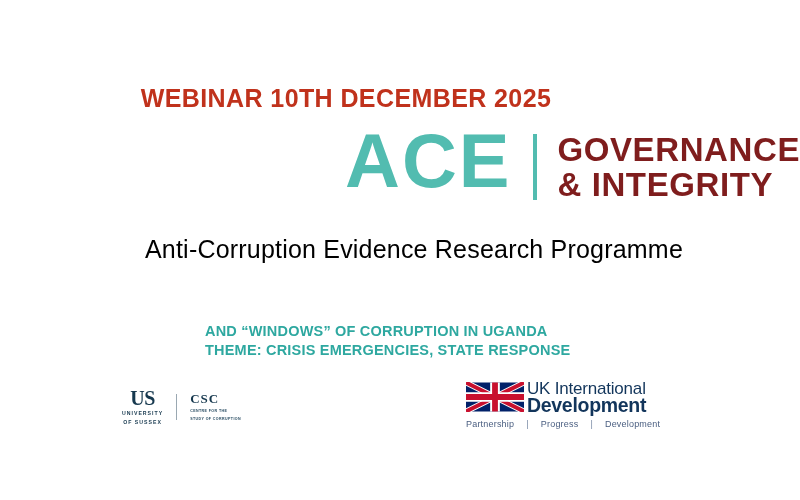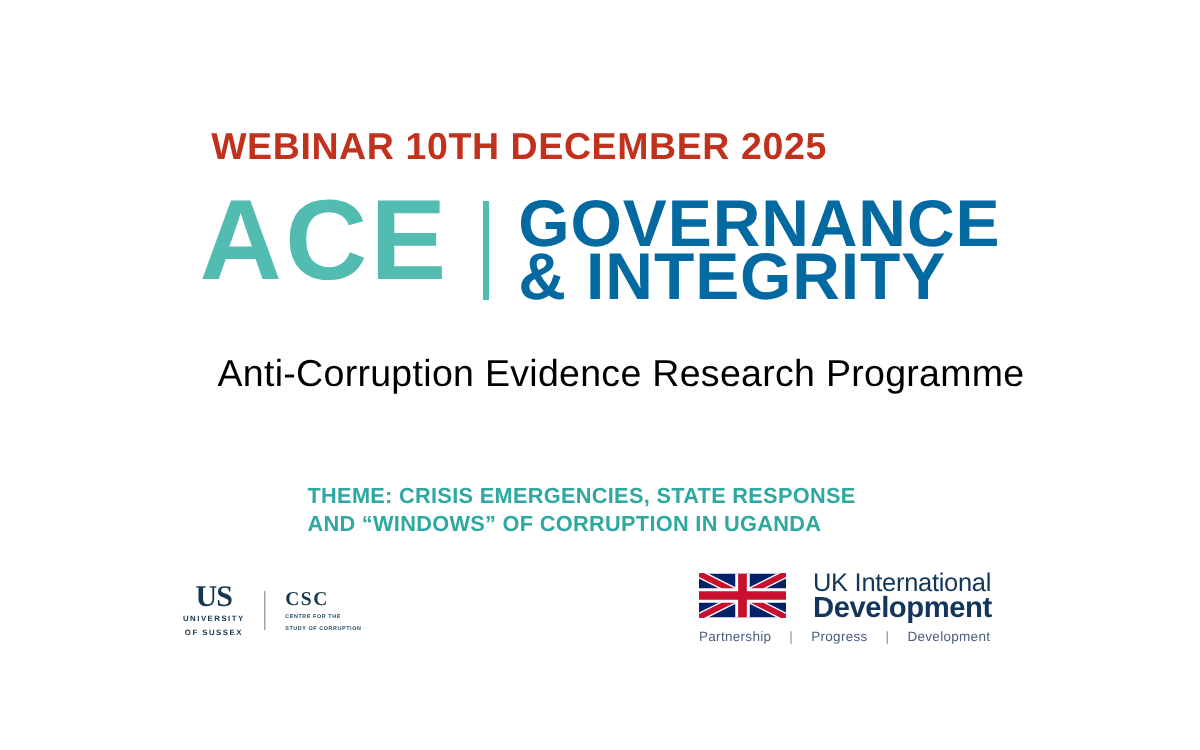--- a/index.html
+++ b/index.html
@@ -35,41 +35,41 @@
     white-space: nowrap;
   }
 
   
   .logo-lockup {
     position: absolute;
     top: 130px;
     left: 0;
     width: 800px;
     display: flex;
-    justify-content: center;
+    justify-content: flex-end;
     align-items: flex-start;
   }
   .ace-word {
     color: #52BCB0;
     font-size: 76px;
     font-weight: bold;
     line-height: 70px;
     letter-spacing: 2px;
     margin-top: -4px;
   }
   .logo-divider {
     width: 4px;
     height: 66px;
     background: #52BCB0;
     margin: 4px 20px 0 22px;
     flex: none;
   }
   .logo-right {
-    color: #0369a1;
-    font-size: 44px;
+    color: #7f1d1d;
+    font-size: 33px;
     font-weight: bold;
     line-height: 35px;
     letter-spacing: 0.6px;
     padding-top: 2px;
   }
   .logo-right div {
     white-space: nowrap;
   }
 
   .ace-tagline {
@@ -186,21 +186,21 @@
     display: flex;
     align-items: center;
   }
   .ukid-flag {
     width: 58px;
     height: 30px;
     flex: none;
     display: block;
   }
   .ukid-words {
-    margin-left: 18px;
+    margin-left: 3px;
     color: #12355B;
     line-height: 17px;
   }
   .ukid-line1 {
     font-size: 17px;
     font-weight: normal;
     letter-spacing: -0.2px;
     white-space: nowrap;
   }
   .ukid-line2 {
@@ -235,22 +235,22 @@
     <div class="logo-right">
       <div>GOVERNANCE</div>
       <div>&amp; INTEGRITY</div>
     </div>
   </div>
 
   <div class="ace-tagline">Anti-Corruption Evidence Research Programme</div>
 
 
   <div class="event-theme">
+    <div>AND “WINDOWS” OF CORRUPTION IN UGANDA</div>
     <div>THEME: CRISIS EMERGENCIES, STATE RESPONSE</div>
-    <div>AND “WINDOWS” OF CORRUPTION IN UGANDA</div>
   </div>
 
   <div class="footer">
 
     <div class="sussex-block">
       <div class="sussex-logo">
         <div class="sussex-mark">US</div>
         <div class="sussex-sub">UNIVERSITY</div>
         <div class="sussex-sub">OF SUSSEX</div>
       </div>

